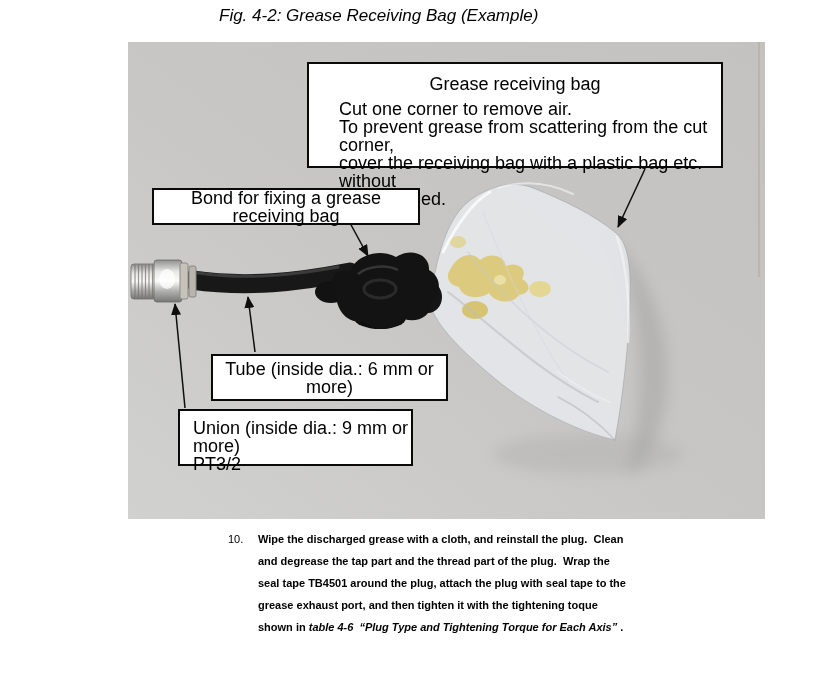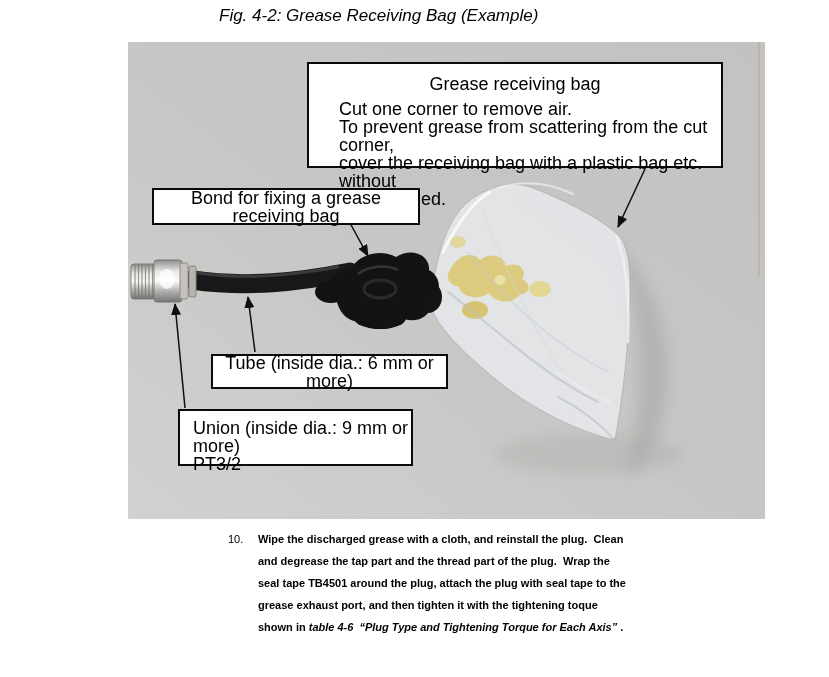--- a/index.html
+++ b/index.html
@@ -30,21 +30,21 @@
     border: 2px solid #0a0a0a;
     box-sizing: border-box;
     font-size: 18px;
     line-height: 18px;
   }
   .callout        { left: 179px; top: 20px;  width: 416px; height: 106px; }
   .callout-title  { text-align: center; padding-top: 11px; }
   .callout-body   { margin-top: 7px; padding: 0 6px 0 30px; white-space: pre-line; }
   .bond-box  { left: 24px;  top: 146px; width: 268px; height: 37px;
                display: flex; align-items: center; justify-content: center; text-align: center; }
-  .tube-box  { left: 83px;  top: 312px; width: 237px; height: 35px;
+  .tube-box  { left: 83px;  top: 312px; width: 237px; height: 47px;
                display: flex; align-items: center; justify-content: center; text-align: center; }
   .union-box { left: 50px;  top: 367px; width: 235px; height: 57px; padding: 8px 0 0 13px; }
   .instruction {
     position: absolute;
     left: 228px; top: 528px;
     display: flex;
     font-size: 11px;
     line-height: 22px;
   }
   .inum  { width: 30px; flex: none; }

